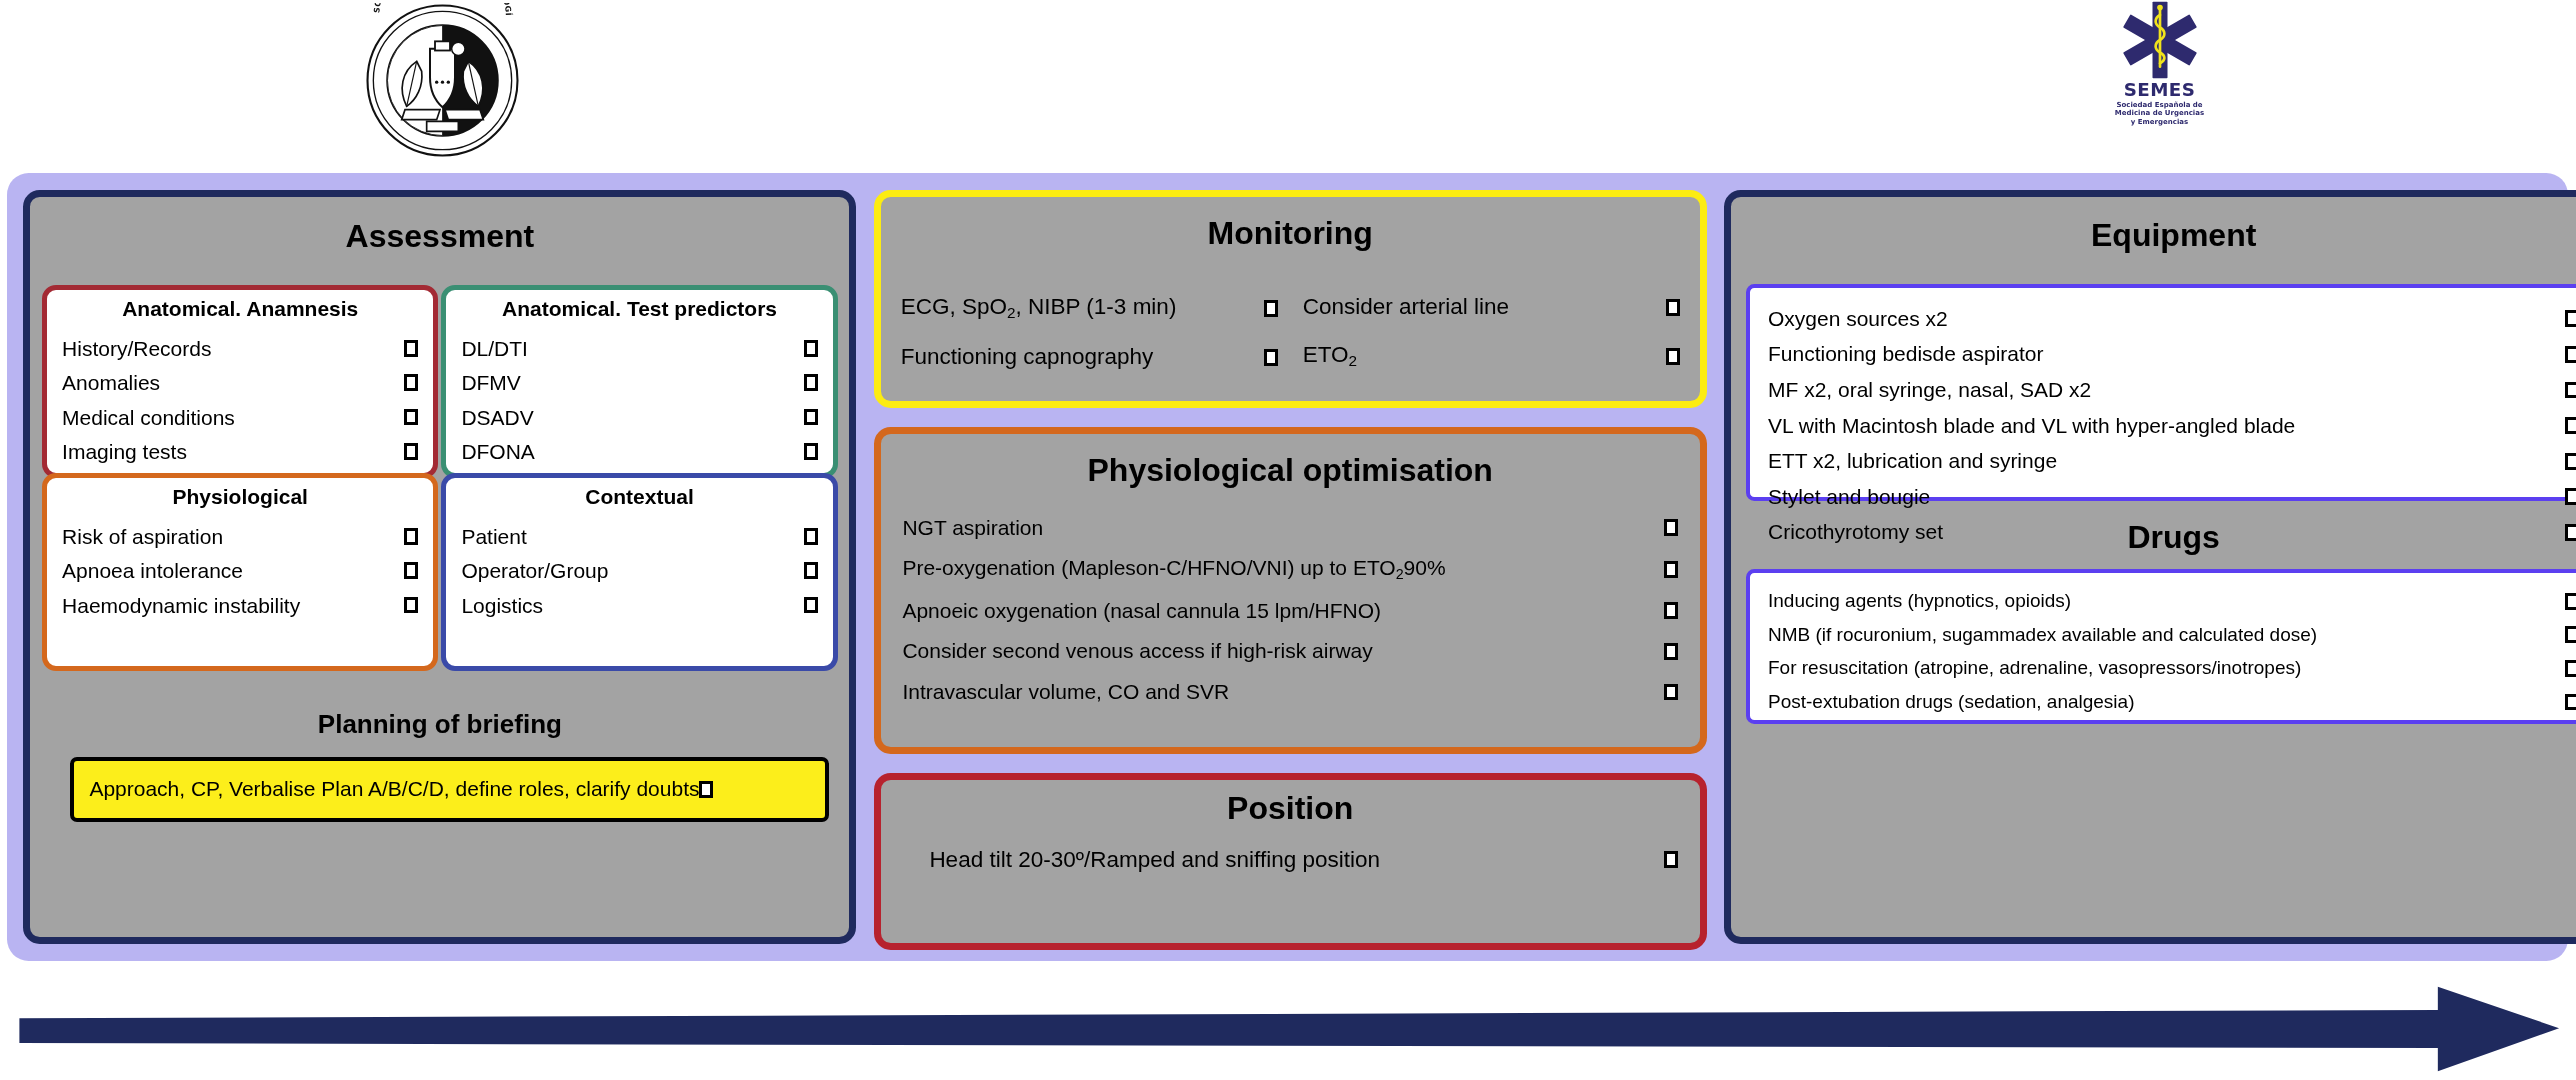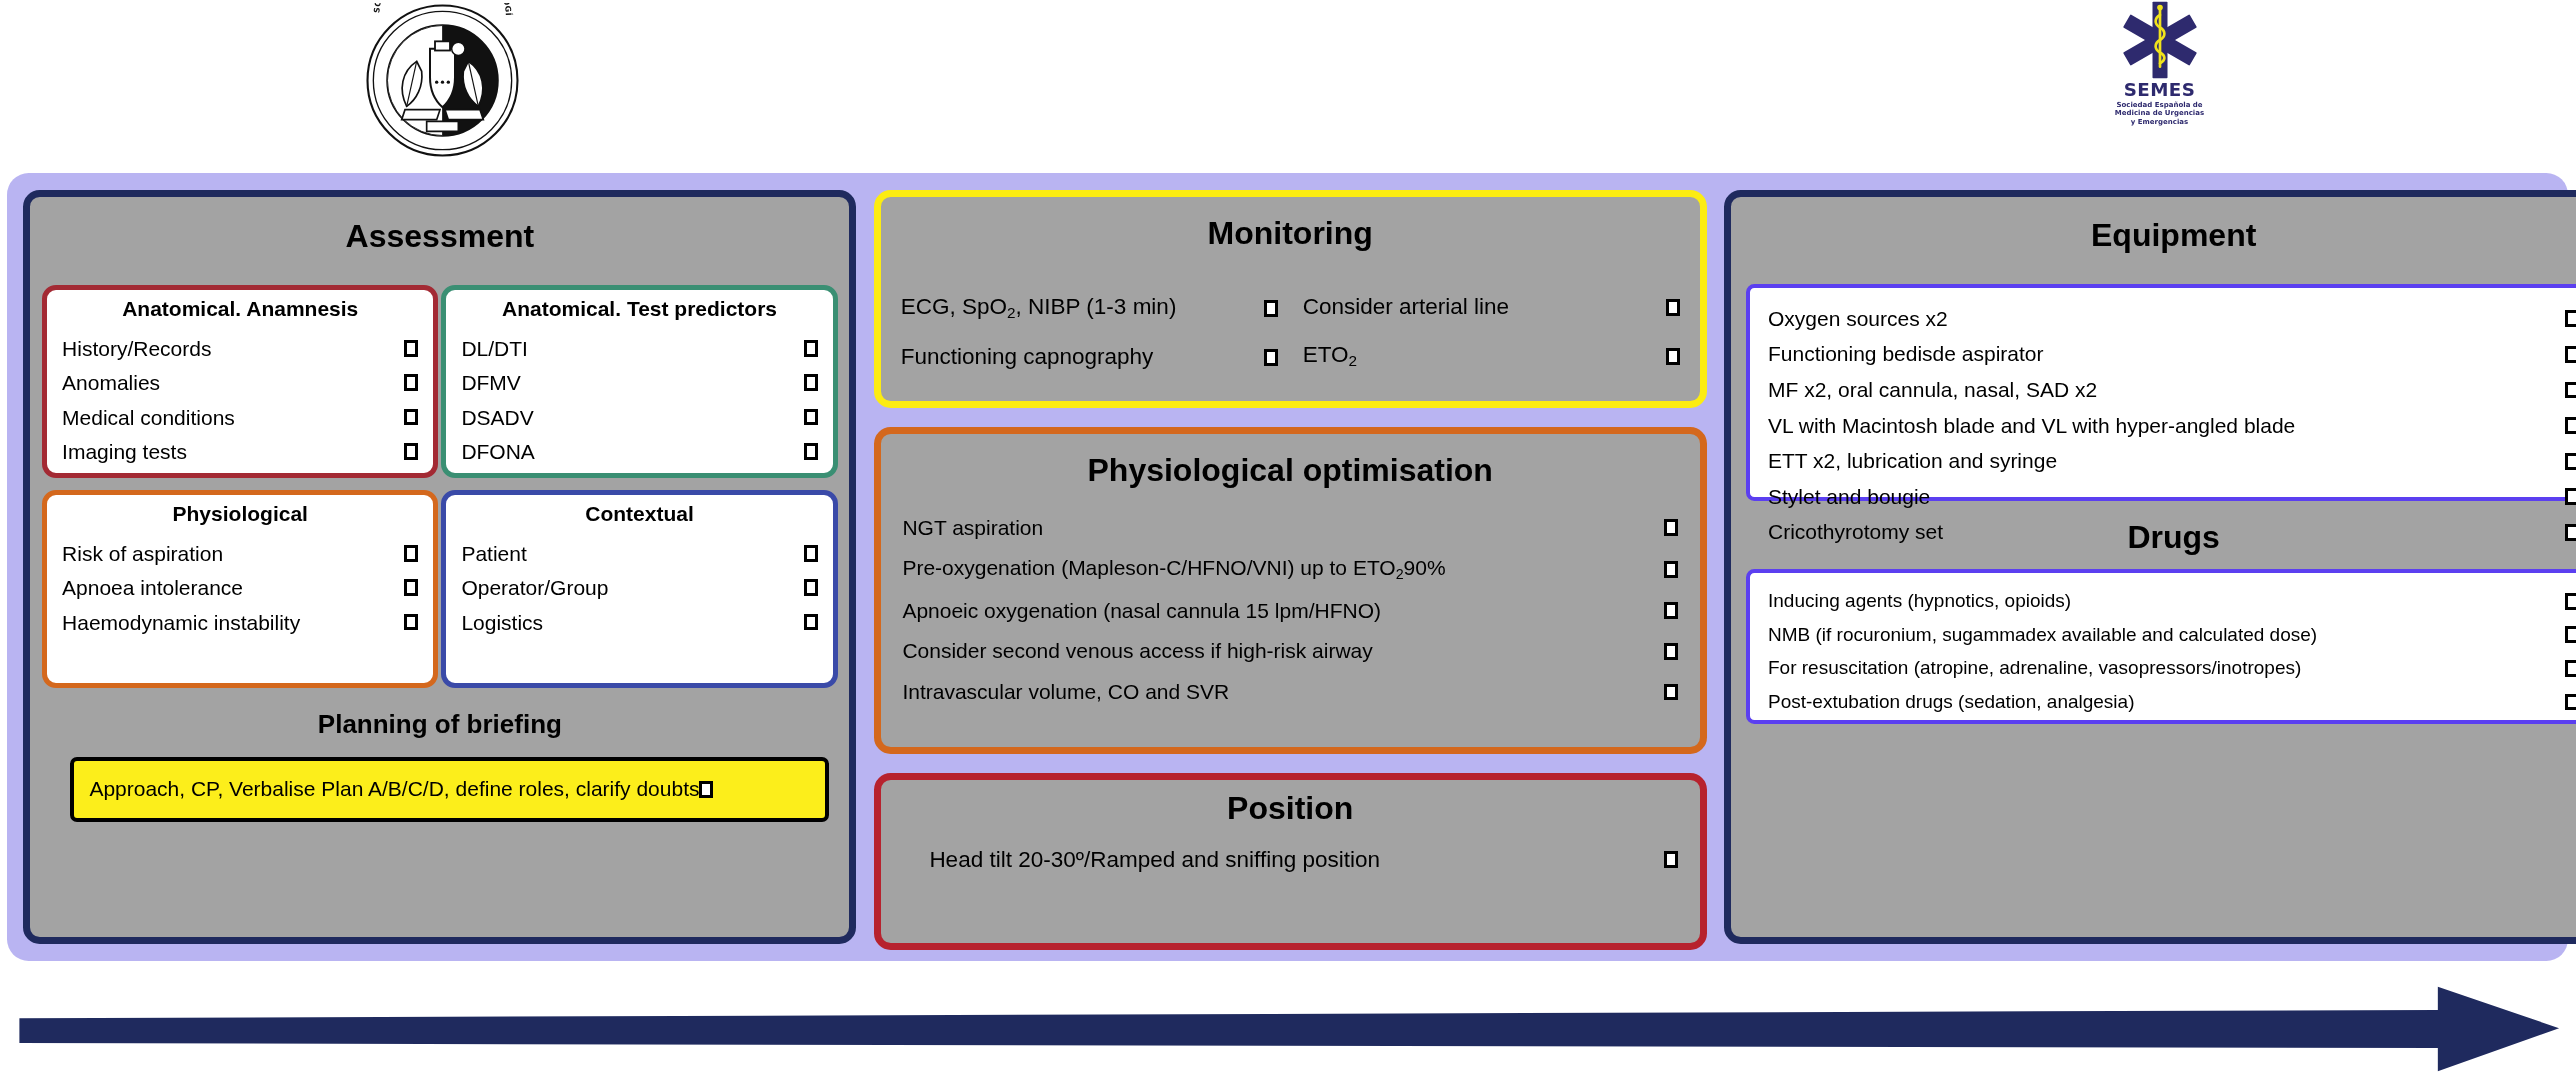--- a/index.html
+++ b/index.html
@@ -148,21 +148,21 @@
     left: 11.7px;
     right: 11.7px;
   }
   .sub-card { flex: 1 1 0; border-radius: 14px; background:#fff; box-sizing:border-box; }
 
   .sub-head { text-align:center; font-weight:bold; font-size:21px; padding-top:7.5px; }
   .sub-list { padding: 10px 15px 11.7px 15px; }
   .sub-list .row { font-size: 21px; line-height: 1.0; padding: 6.7px 0; }
 
   #grid-anat { top: 88px; height: 193px; }
-  #grid-phys { top: 293px; height: 198px; }
+  #grid-phys { top: 276px; height: 198px; }
 
   #planning-title { position:absolute; top: 512px; left:0; right:0; }
 
   #briefing-box {
     position: absolute;
     left: 20px;
     right: 20px;
     top: 560px;
     height: 65px;
     background: #fcee1b;
@@ -509,21 +509,21 @@
           <span class="lbl">Oxygen sources x2</span>
           <span class="spacer"></span>
           <span class="cb"></span>
         </div>
         <div class="row">
           <span class="lbl">Functioning bedisde aspirator</span>
           <span class="spacer"></span>
           <span class="cb"></span>
         </div>
         <div class="row">
-          <span class="lbl">MF x2, oral cannula, nasal, SAD x2</span>
+          <span class="lbl">MF x2, oral syringe, nasal, SAD x2</span>
           <span class="spacer"></span>
           <span class="cb"></span>
         </div>
         <div class="row">
           <span class="lbl">VL with Macintosh blade and VL with hyper-angled blade</span>
           <span class="spacer"></span>
           <span class="cb"></span>
         </div>
         <div class="row">
           <span class="lbl">ETT x2, lubrication and syringe</span>

